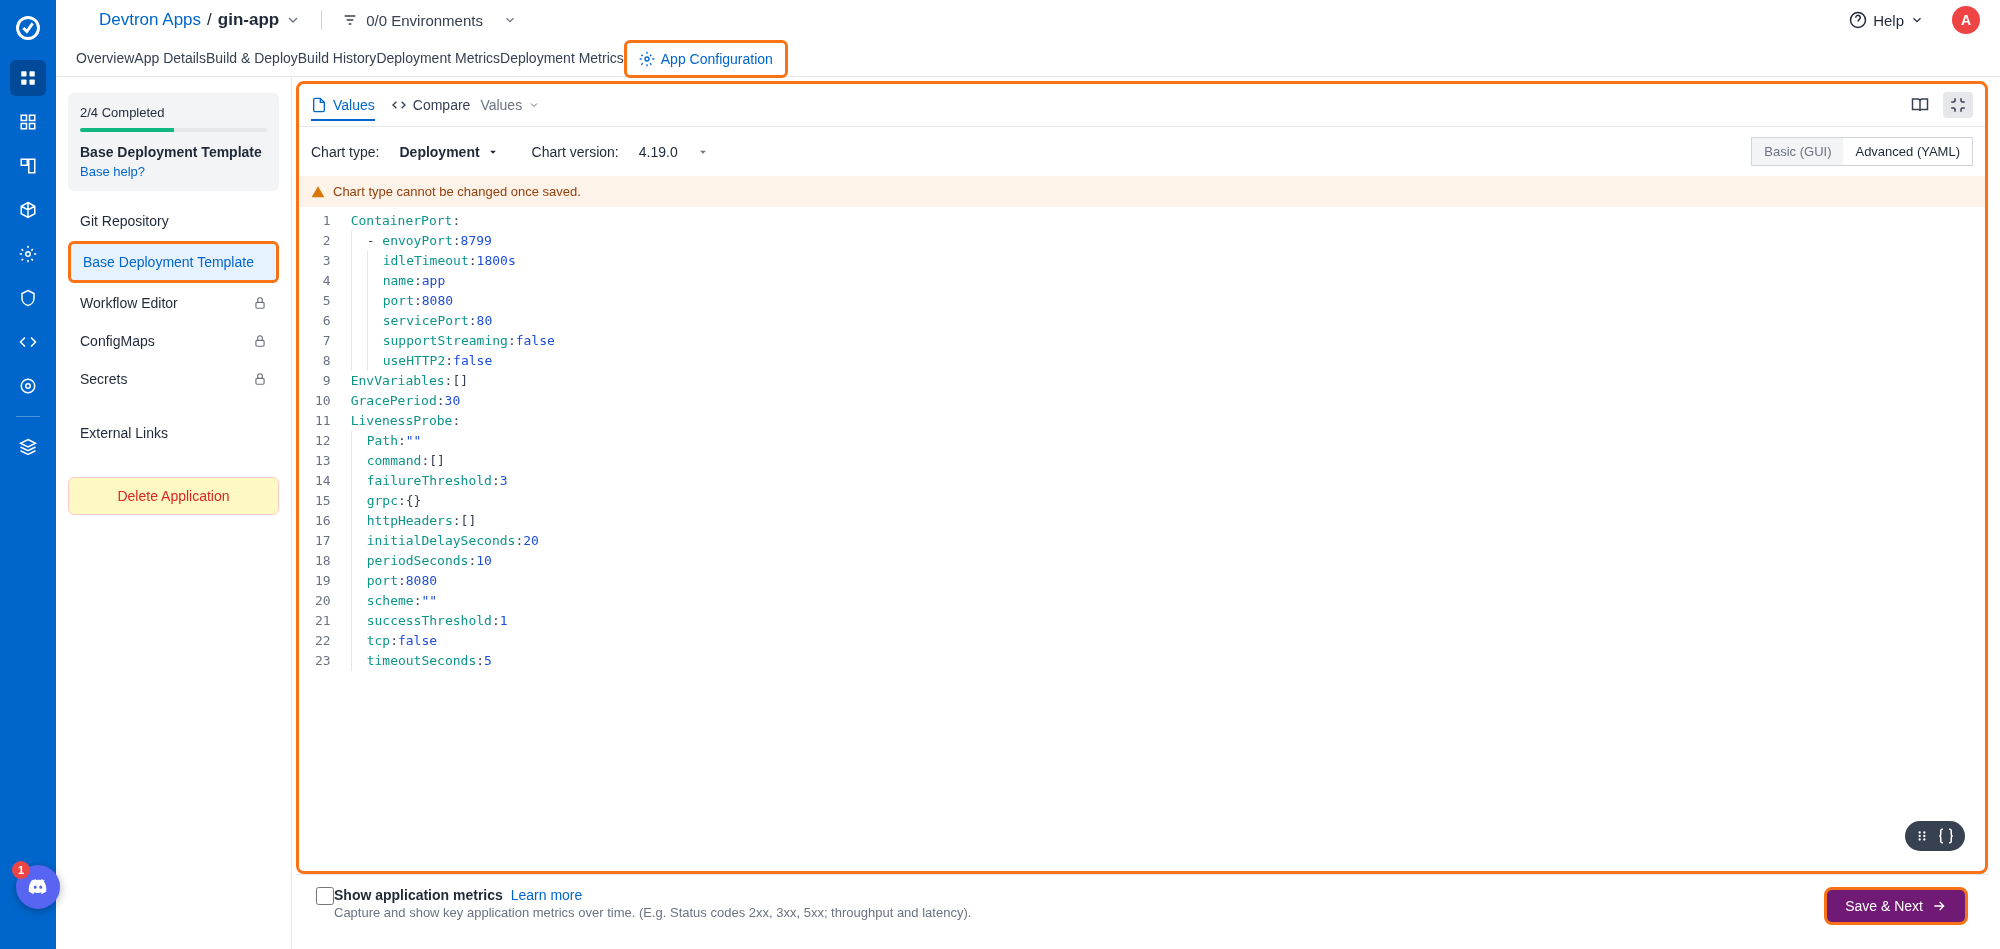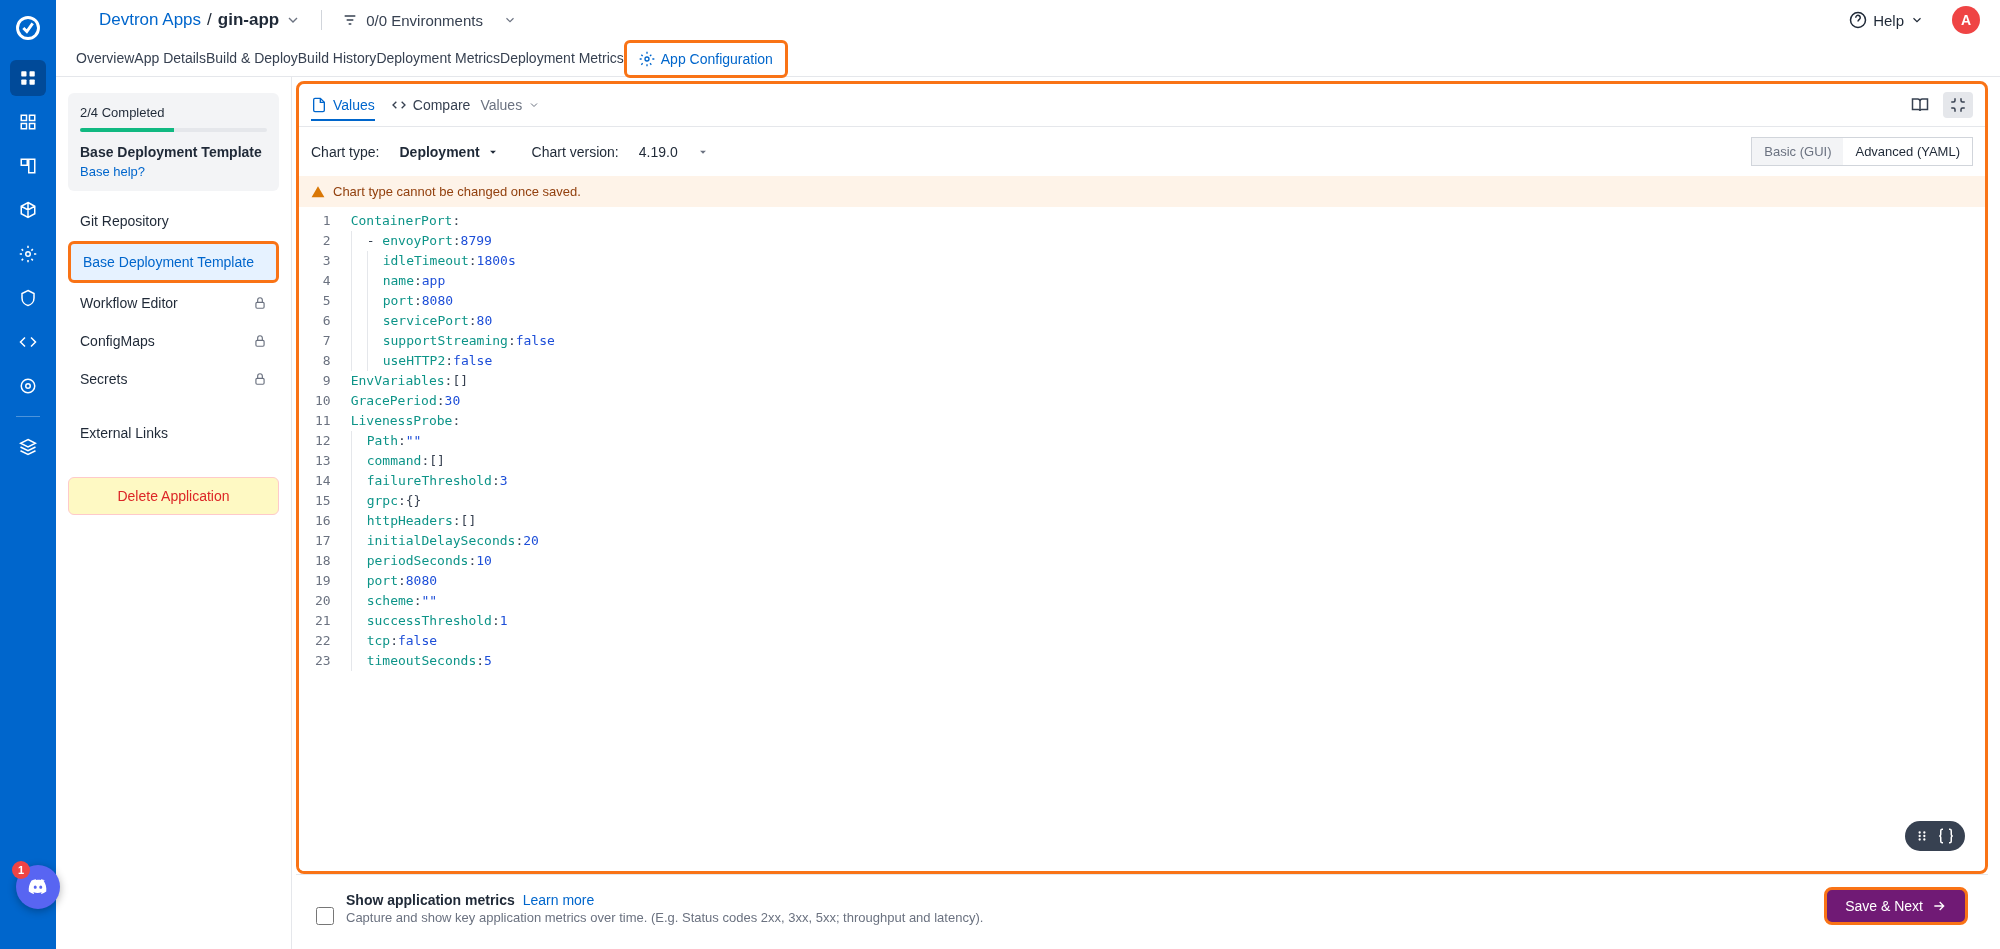--- a/index.html
+++ b/index.html
@@ -59,21 +59,21 @@
 .code { padding: 4px 12px; flex: 1; white-space: pre; }
 .tok-key { color: #0d9488; }
 .tok-punc { color: #374151; }
 .tok-num { color: #1d4ed8; }
 .tok-str { color: #1d4ed8; }
 .tok-bool { color: #1d4ed8; }
 .code-line { display: flex; }
 .code-line .indent-guide { border-left: 1px solid #e5e7eb; display: inline-block; width: 16px; height: 20px; flex-shrink: 0; }
 .code-line .dash { color: #374151; }
 .float-bubble { position: absolute; right: 20px; bottom: 20px; background: #374151; border-radius: 20px; padding: 6px 10px; display: flex; gap: 8px; color: #fff; align-items: center; }
-.footer { display: flex; align-items: flex-end; padding: 12px 20px; gap: 12px; border-top: 1px solid #e5e7eb; }
+.footer { display: flex; align-items: flex-start; padding: 12px 20px; border-top: 1px solid #e5e7eb; }
 .footer input[type=checkbox] { width: 18px; height: 18px; }
 .footer .metrics-title { font-weight: 600; }
 .footer .learn-more { color: #0066cc; margin-left: 4px; }
 .footer .desc { color: #6b7280; font-size: 13px; margin-top: 2px; }
 .save-btn { margin-left: auto; background: #701a75; color: #fff; border: 3px solid #f97316; border-radius: 8px; padding: 8px 18px; font-size: 14px; font-weight: 500; cursor: pointer; display: flex; align-items: center; gap: 8px; }
 svg { display: block; }
 </style>
 </head>
 <body>
 

